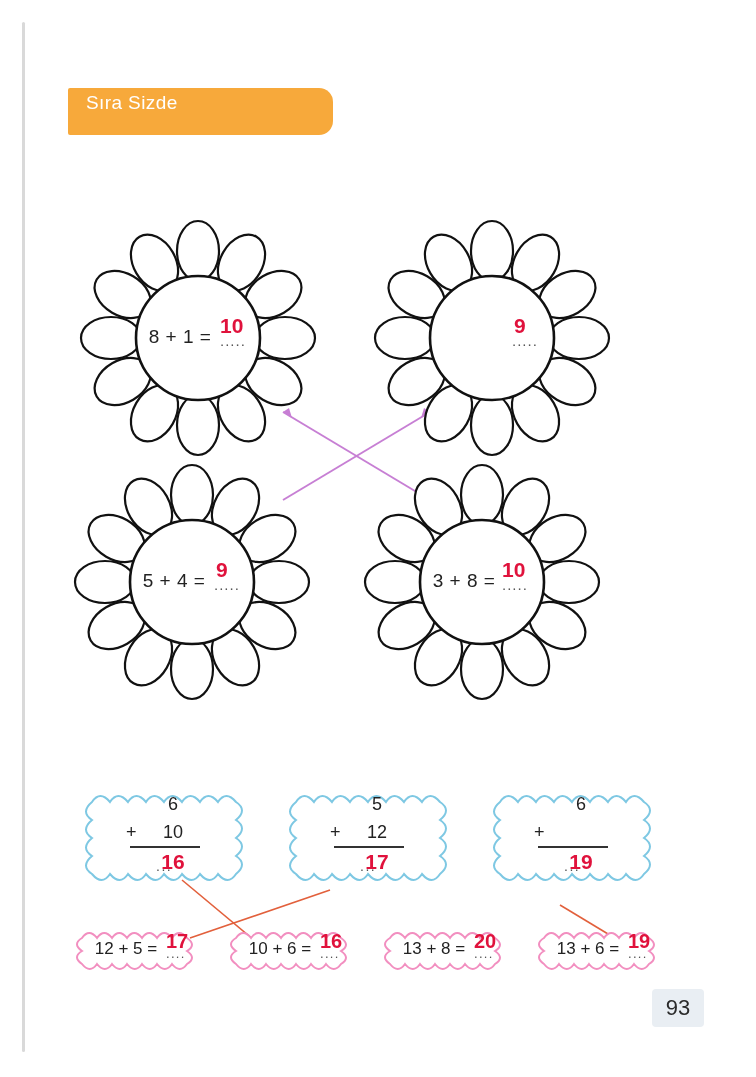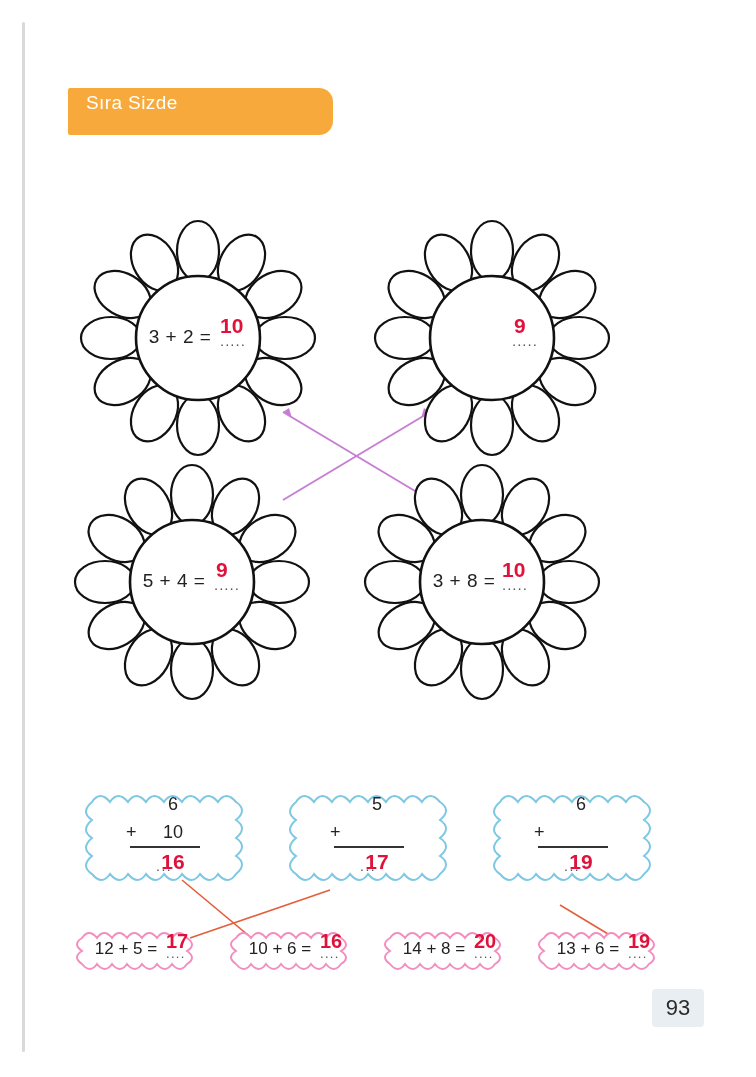--- a/index.html
+++ b/index.html
@@ -181,21 +181,21 @@
         <ellipse cx="120" cy="33" rx="21" ry="30" transform="rotate(150 120 120)"></ellipse>
         <ellipse cx="120" cy="33" rx="21" ry="30" transform="rotate(180 120 120)"></ellipse>
         <ellipse cx="120" cy="33" rx="21" ry="30" transform="rotate(210 120 120)"></ellipse>
         <ellipse cx="120" cy="33" rx="21" ry="30" transform="rotate(240 120 120)"></ellipse>
         <ellipse cx="120" cy="33" rx="21" ry="30" transform="rotate(270 120 120)"></ellipse>
         <ellipse cx="120" cy="33" rx="21" ry="30" transform="rotate(300 120 120)"></ellipse>
         <ellipse cx="120" cy="33" rx="21" ry="30" transform="rotate(330 120 120)"></ellipse>
       </g>
       <circle cx="120" cy="120" r="62" fill="#ffffff" stroke="#111111" stroke-width="2.6"></circle>
     </svg>
-    <div class="eq" style="top:108px; left:-18px;">3 + 2 =</div>
+    <div class="eq" style="top:108px; left:-18px;">8 + 1 =</div>
     <div class="ans" style="left:142px; top:96px;">10</div>
     <div class="dots" style="left:142px; top:114px;">.....</div>
   </div>
 
   <div class="flower-wrap" style="left:372px; top:218px;">
     <svg width="240" height="240" viewBox="0 0 240 240">
       <g fill="#ffffff" stroke="#111111" stroke-width="2.2">
         <ellipse cx="120" cy="33" rx="21" ry="30"></ellipse>
         <ellipse cx="120" cy="33" rx="21" ry="30" transform="rotate(30 120 120)"></ellipse>
         <ellipse cx="120" cy="33" rx="21" ry="30" transform="rotate(60 120 120)"></ellipse>
@@ -279,20 +279,21 @@
 
   <div class="cloudbox" style="left:282px; top:780px;">
     <svg width="190" height="110" viewBox="0 0 190 110">
       <path d="M14,22 q8,-12 18,0 q8,-12 18,0 q8,-12 18,0 q8,-12 18,0 q8,-12 18,0 q8,-12 18,0 q8,-12 18,0 q8,-12 18,0
                q12,8 0,18 q12,8 0,18 q12,8 0,18 q12,8 0,18
                q-8,12 -18,0 q-8,12 -18,0 q-8,12 -18,0 q-8,12 -18,0 q-8,12 -18,0 q-8,12 -18,0 q-8,12 -18,0 q-8,12 -18,0
                q-12,-8 0,-18 q-12,-8 0,-18 q-12,-8 0,-18 q-12,-8 0,-18 z" fill="#ffffff" stroke="#7ec8e3" stroke-width="2"></path>
     </svg>
     <div class="addend-1">5</div>
     <div class="plus" style="left:48px;">+</div>
+    <div class="addend-2">12</div>
     <div class="rule" style="left:52px; top:66px; width:70px;"></div>
     <div class="sum">17</div>
     <div class="sumdots" style="left:78px;">...</div>
   </div>
 
   <div class="cloudbox" style="left:486px; top:780px;">
     <svg width="190" height="110" viewBox="0 0 190 110">
       <path d="M14,22 q8,-12 18,0 q8,-12 18,0 q8,-12 18,0 q8,-12 18,0 q8,-12 18,0 q8,-12 18,0 q8,-12 18,0 q8,-12 18,0
                q12,8 0,18 q12,8 0,18 q12,8 0,18 q12,8 0,18
                q-8,12 -18,0 q-8,12 -18,0 q-8,12 -18,0 q-8,12 -18,0 q-8,12 -18,0 q-8,12 -18,0 q-8,12 -18,0 q-8,12 -18,0
@@ -329,21 +330,21 @@
     <div class="pill-dots" style="left:96px;">....</div>
   </div>
 
   <div class="pillbox" style="left:378px; top:928px;">
     <svg width="140" height="46" viewBox="0 0 140 46">
       <path d="M12,10 q7,-10 15,0 q7,-10 15,0 q7,-10 15,0 q7,-10 15,0 q7,-10 15,0 q7,-10 15,0 q7,-10 15,0
                q10,7 0,13 q10,7 0,13
                q-7,10 -15,0 q-7,10 -15,0 q-7,10 -15,0 q-7,10 -15,0 q-7,10 -15,0 q-7,10 -15,0 q-7,10 -15,0
                q-10,-7 0,-13 q-10,-7 0,-13 z" fill="#ffffff" stroke="#f28fc0" stroke-width="2"></path>
     </svg>
-    <div class="pill-eq" style="left:-14px;">14 + 8 =</div>
+    <div class="pill-eq" style="left:-14px;">13 + 8 =</div>
     <div class="pill-ans" style="left:96px;">20</div>
     <div class="pill-dots" style="left:96px;">....</div>
   </div>
 
   <div class="pillbox" style="left:532px; top:928px;">
     <svg width="140" height="46" viewBox="0 0 140 46">
       <path d="M12,10 q7,-10 15,0 q7,-10 15,0 q7,-10 15,0 q7,-10 15,0 q7,-10 15,0 q7,-10 15,0 q7,-10 15,0
                q10,7 0,13 q10,7 0,13
                q-7,10 -15,0 q-7,10 -15,0 q-7,10 -15,0 q-7,10 -15,0 q-7,10 -15,0 q-7,10 -15,0 q-7,10 -15,0
                q-10,-7 0,-13 q-10,-7 0,-13 z" fill="#ffffff" stroke="#f28fc0" stroke-width="2"></path>

